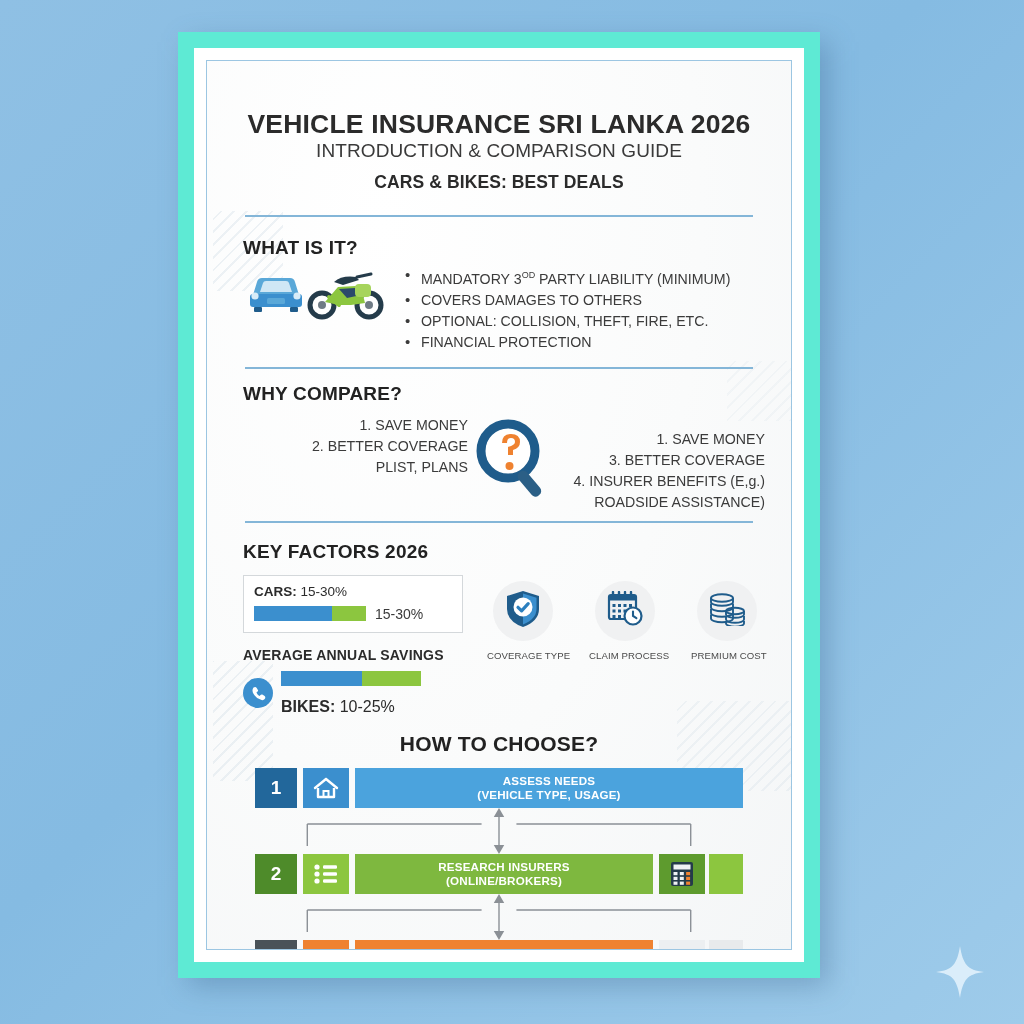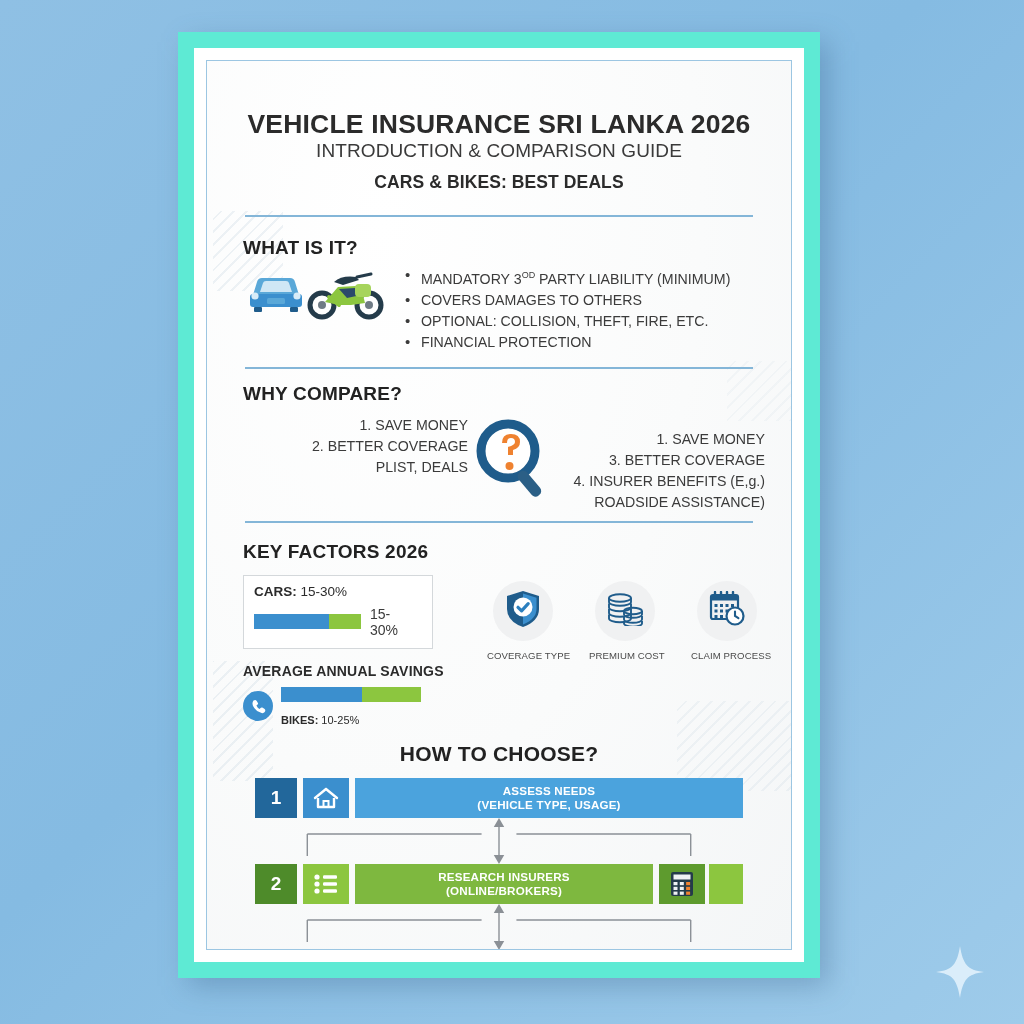--- a/index.html
+++ b/index.html
@@ -112,42 +112,42 @@
   .olist li .cont { padding-left: 20px; display: block; }
 
   
   .sec-key { margin-top: 18px; padding-left: 10px; }
   .key-row { display: flex; margin-top: 12px; }
   .key-left { width: 230px; flex: none; }
   .key-right { flex: 1; padding-left: 14px; padding-top: 6px; }
 
   .barbox {
     border: 1px solid #d4d8db; background: #fff;
-    padding: 8px 16px 10px 10px; width: 190px;
+    padding: 8px 16px 10px 10px; width: 220px;
   }
   .barlabel { font-size: 13.5px; font-weight: bold; color: #2b2b2b; }
   .barlabel .rng { font-weight: normal; }
   .bar-line { display: flex; align-items: center; margin-top: 7px; }
   .bar { height: 15px; display: flex; }
   .bar .seg-blue  { background: #3b8fce; }
   .bar .seg-green { background: #8cc63f; }
   .bar-val { font-size: 14px; color: #3b3b3b; margin-left: 9px; }
 
   .savings-label {
     font-size: 14px; font-weight: bold; color: #2b2b2b;
     margin-top: 14px; letter-spacing: .2px;
   }
   .bikes-row { display: flex; align-items: center; margin-top: 8px; }
   .phone-circle {
     width: 30px; height: 30px; border-radius: 50%;
     background: #3b8fce; flex: none; position: relative;
     display: flex; align-items: center; justify-content: center;
   }
   .bikes-stack { margin-left: 8px; }
-  .bikes-label { font-size: 11px; font-weight: bold; color: #2b2b2b; margin-top: 12px; }
+  .bikes-label { font-size: 16px; font-weight: bold; color: #2b2b2b; margin-top: 12px; }
   .bikes-label .rng { font-weight: normal; }
 
   .icon3 { display: flex; gap: 30px; }
   .icon3-col { width: 72px; text-align: center; }
   .icon-circle {
     width: 60px; height: 60px; border-radius: 50%;
     background: #f0f1f2; margin: 0 auto;
     display: flex; align-items: center; justify-content: center;
   }
   .icon-cap {
@@ -250,21 +250,21 @@
      <div class="rule" style="margin-top:14px;"></div>
 
      <div class="sec-why">
        <div class="sec-head">WHY COMPARE?</div>
        <div class="why-row">
          <div class="why-left">
            <ul class="olist">
              <li>1. SAVE MONEY</li>
              <li>2. BETTER COVERAGE</li>
              <li>
-                    <span class="cont">PLIST, DEALS</span>
+                    <span class="cont">PLIST, PLANS</span>
                   </li>
            </ul>
          </div>
          <div class="why-mid">
            <svg width="92" height="84" viewBox="0 0 92 84">
              <circle cx="40" cy="34" r="27" fill="none" stroke="#1f5c8b" stroke-width="9"></circle>
              <circle cx="40" cy="34" r="22" fill="#ffffff"></circle>
              <path d="M34 26 q0-9 9-9 q9 0 9 8 q0 6-7 8 v5 h-5 v-8 q7-2 7-5 q0-4-4-4 q-4 0-4 5 z" fill="#ef8230"></path>
              <circle cx="41.5" cy="49" r="4" fill="#ef8230"></circle>
              <rect x="56" y="52" width="11" height="30" rx="5" fill="#2b5f86" transform="rotate(-40 61 67)"></rect>
@@ -331,41 +331,20 @@
                  <span>
                    <svg width="34" height="38" viewBox="0 0 34 38">
                      <path d="M17 1 L33 6 v13 q0 12-16 18 Q1 31 1 19 V6 Z" fill="#1f5c8b"></path>
                      <path d="M17 3.5 L30.5 7.7 v11.3 q0 10-13.5 15.4 Z" fill="#3b8fce"></path>
                      <circle cx="17" cy="17" r="9.5" fill="#ffffff"></circle>
                      <path d="M12 17.3 l3.6 3.6 l6.6-7.2" fill="none" stroke="#2b7fbe" stroke-width="3.2" stroke-linecap="round" stroke-linejoin="round"></path>
                    </svg>
                  </span>
                </div>
                <div class="icon-cap">COVERAGE TYPE</div>
-             </div>
-
-             <div class="icon3-col">
-               <div class="icon-circle">
-                 <span>
-                   <svg width="38" height="34" viewBox="0 0 38 34">
-                     <g fill="none" stroke="#1f5c8b" stroke-width="1.9">
-                       <ellipse cx="14" cy="6" rx="11" ry="3.8"></ellipse>
-                       <path d="M3 6 v4 a11 3.8 0 0 0 22 0 V6"></path>
-                       <path d="M3 11.5 v4 a11 3.8 0 0 0 22 0 v-4"></path>
-                       <path d="M3 17 v4 a11 3.8 0 0 0 22 0 v-4"></path>
-                       <path d="M3 22.5 v4 a11 3.8 0 0 0 22 0 v-4"></path>
-                       <ellipse cx="27" cy="19" rx="9" ry="3.2"></ellipse>
-                       <path d="M18 19 v3.6 a9 3.2 0 0 0 18 0 V19"></path>
-                       <path d="M18 24 v3.6 a9 3.2 0 0 0 18 0 V24"></path>
-                       <path d="M18 29 v2.5 a9 3.2 0 0 0 18 0 V29"></path>
-                     </g>
-                   </svg>
-                 </span>
-               </div>
-               <div class="icon-cap">PREMIUM COST</div>
              </div>
 
              <div class="icon3-col">
                <div class="icon-circle">
                  <span>
                    <svg width="38" height="36" viewBox="0 0 38 36">
                      <path d="M7 4 v-3 M13 4 v-3 M19 4 v-3 M25 4 v-3" stroke="#1f5c8b" stroke-width="2.4" stroke-linecap="round"></path>
                      <rect x="3" y="4" width="27" height="24" rx="2" fill="none" stroke="#1f5c8b" stroke-width="2.2"></rect>
                      <rect x="3" y="4" width="27" height="5.5" fill="#1f5c8b"></rect>
                      <g fill="#1f5c8b">
@@ -380,20 +359,41 @@
                             <rect x="12" y="24" width="3" height="3"></rect>
                      </g>
                      <circle cx="27" cy="25" r="8.5" fill="#ffffff" stroke="#1f5c8b" stroke-width="2.2"></circle>
                      <path d="M27 20.5 V25 l3.4 2.2" fill="none" stroke="#1f5c8b" stroke-width="2.1" stroke-linecap="round"></path>
                    </svg>
                  </span>
                </div>
                <div class="icon-cap">CLAIM PROCESS</div>
              </div>
 
+             <div class="icon3-col">
+               <div class="icon-circle">
+                 <span>
+                   <svg width="38" height="34" viewBox="0 0 38 34">
+                     <g fill="none" stroke="#1f5c8b" stroke-width="1.9">
+                       <ellipse cx="14" cy="6" rx="11" ry="3.8"></ellipse>
+                       <path d="M3 6 v4 a11 3.8 0 0 0 22 0 V6"></path>
+                       <path d="M3 11.5 v4 a11 3.8 0 0 0 22 0 v-4"></path>
+                       <path d="M3 17 v4 a11 3.8 0 0 0 22 0 v-4"></path>
+                       <path d="M3 22.5 v4 a11 3.8 0 0 0 22 0 v-4"></path>
+                       <ellipse cx="27" cy="19" rx="9" ry="3.2"></ellipse>
+                       <path d="M18 19 v3.6 a9 3.2 0 0 0 18 0 V19"></path>
+                       <path d="M18 24 v3.6 a9 3.2 0 0 0 18 0 V24"></path>
+                       <path d="M18 29 v2.5 a9 3.2 0 0 0 18 0 V29"></path>
+                     </g>
+                   </svg>
+                 </span>
+               </div>
+               <div class="icon-cap">PREMIUM COST</div>
+             </div>
+
            </div>
          </div>
        </div>
      </div>
 
      <div class="sec-how">
        <div class="how-title">HOW TO CHOOSE?</div>
 
        <div class="flow">
 

